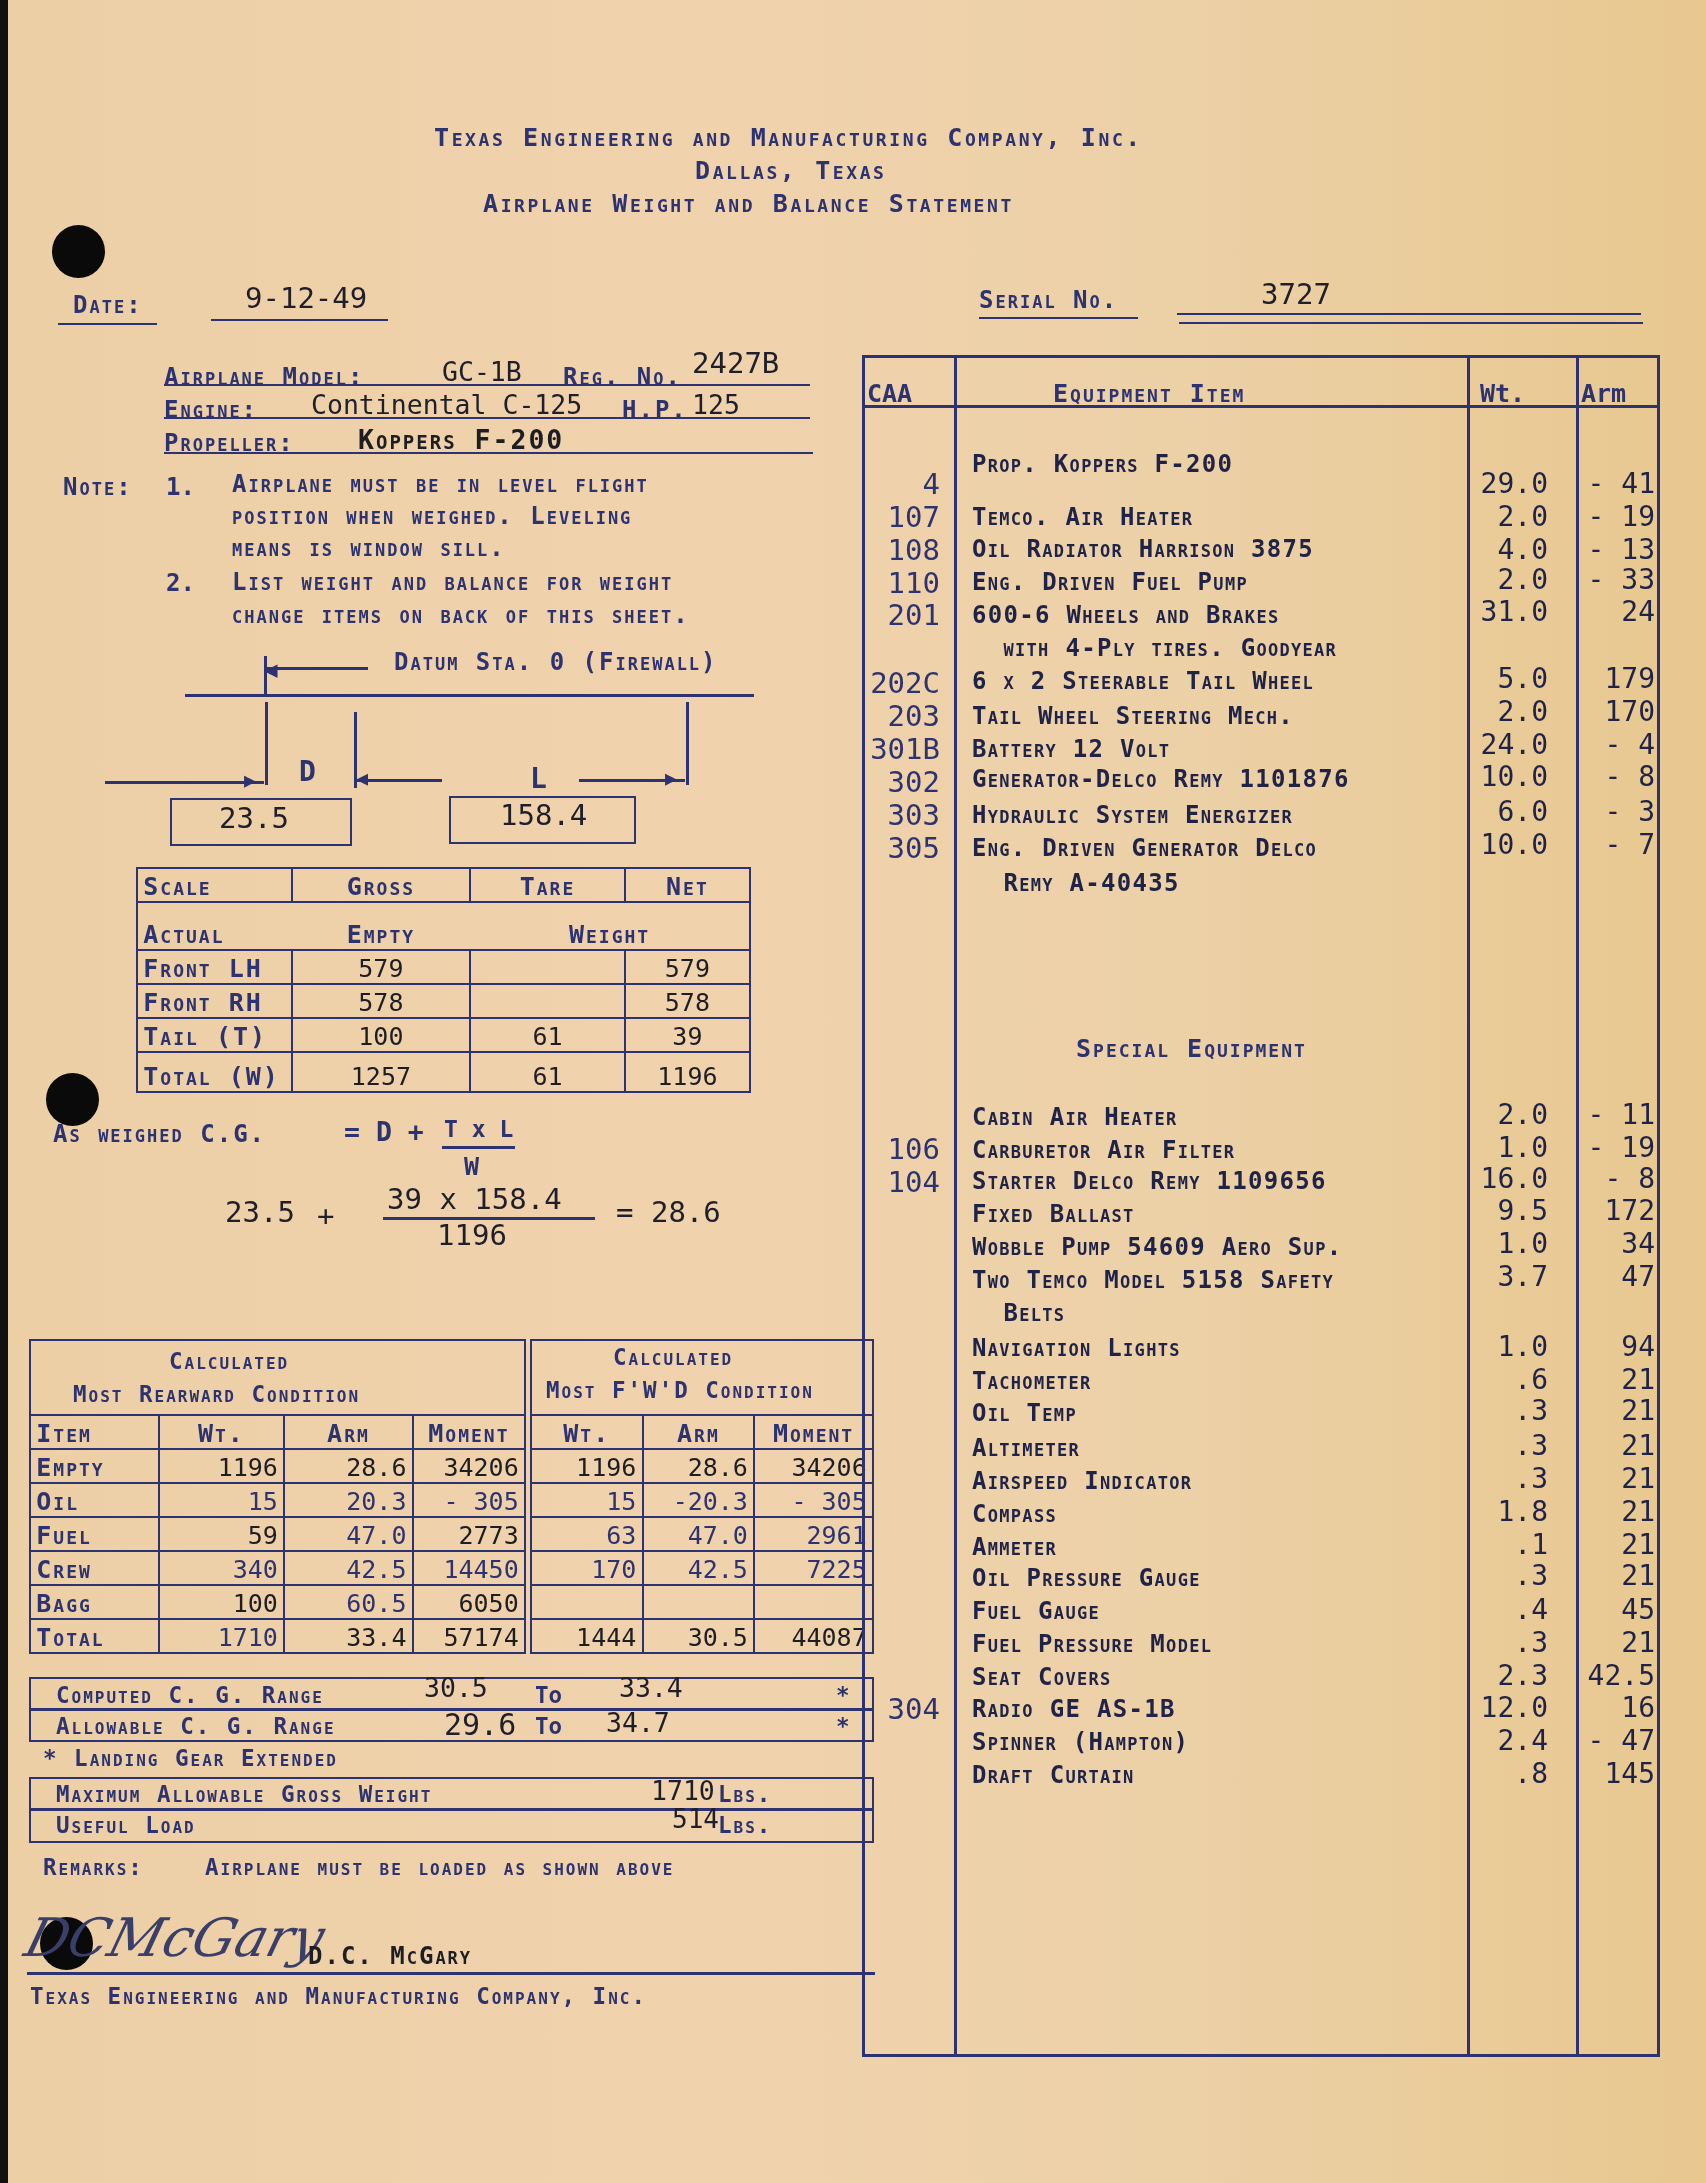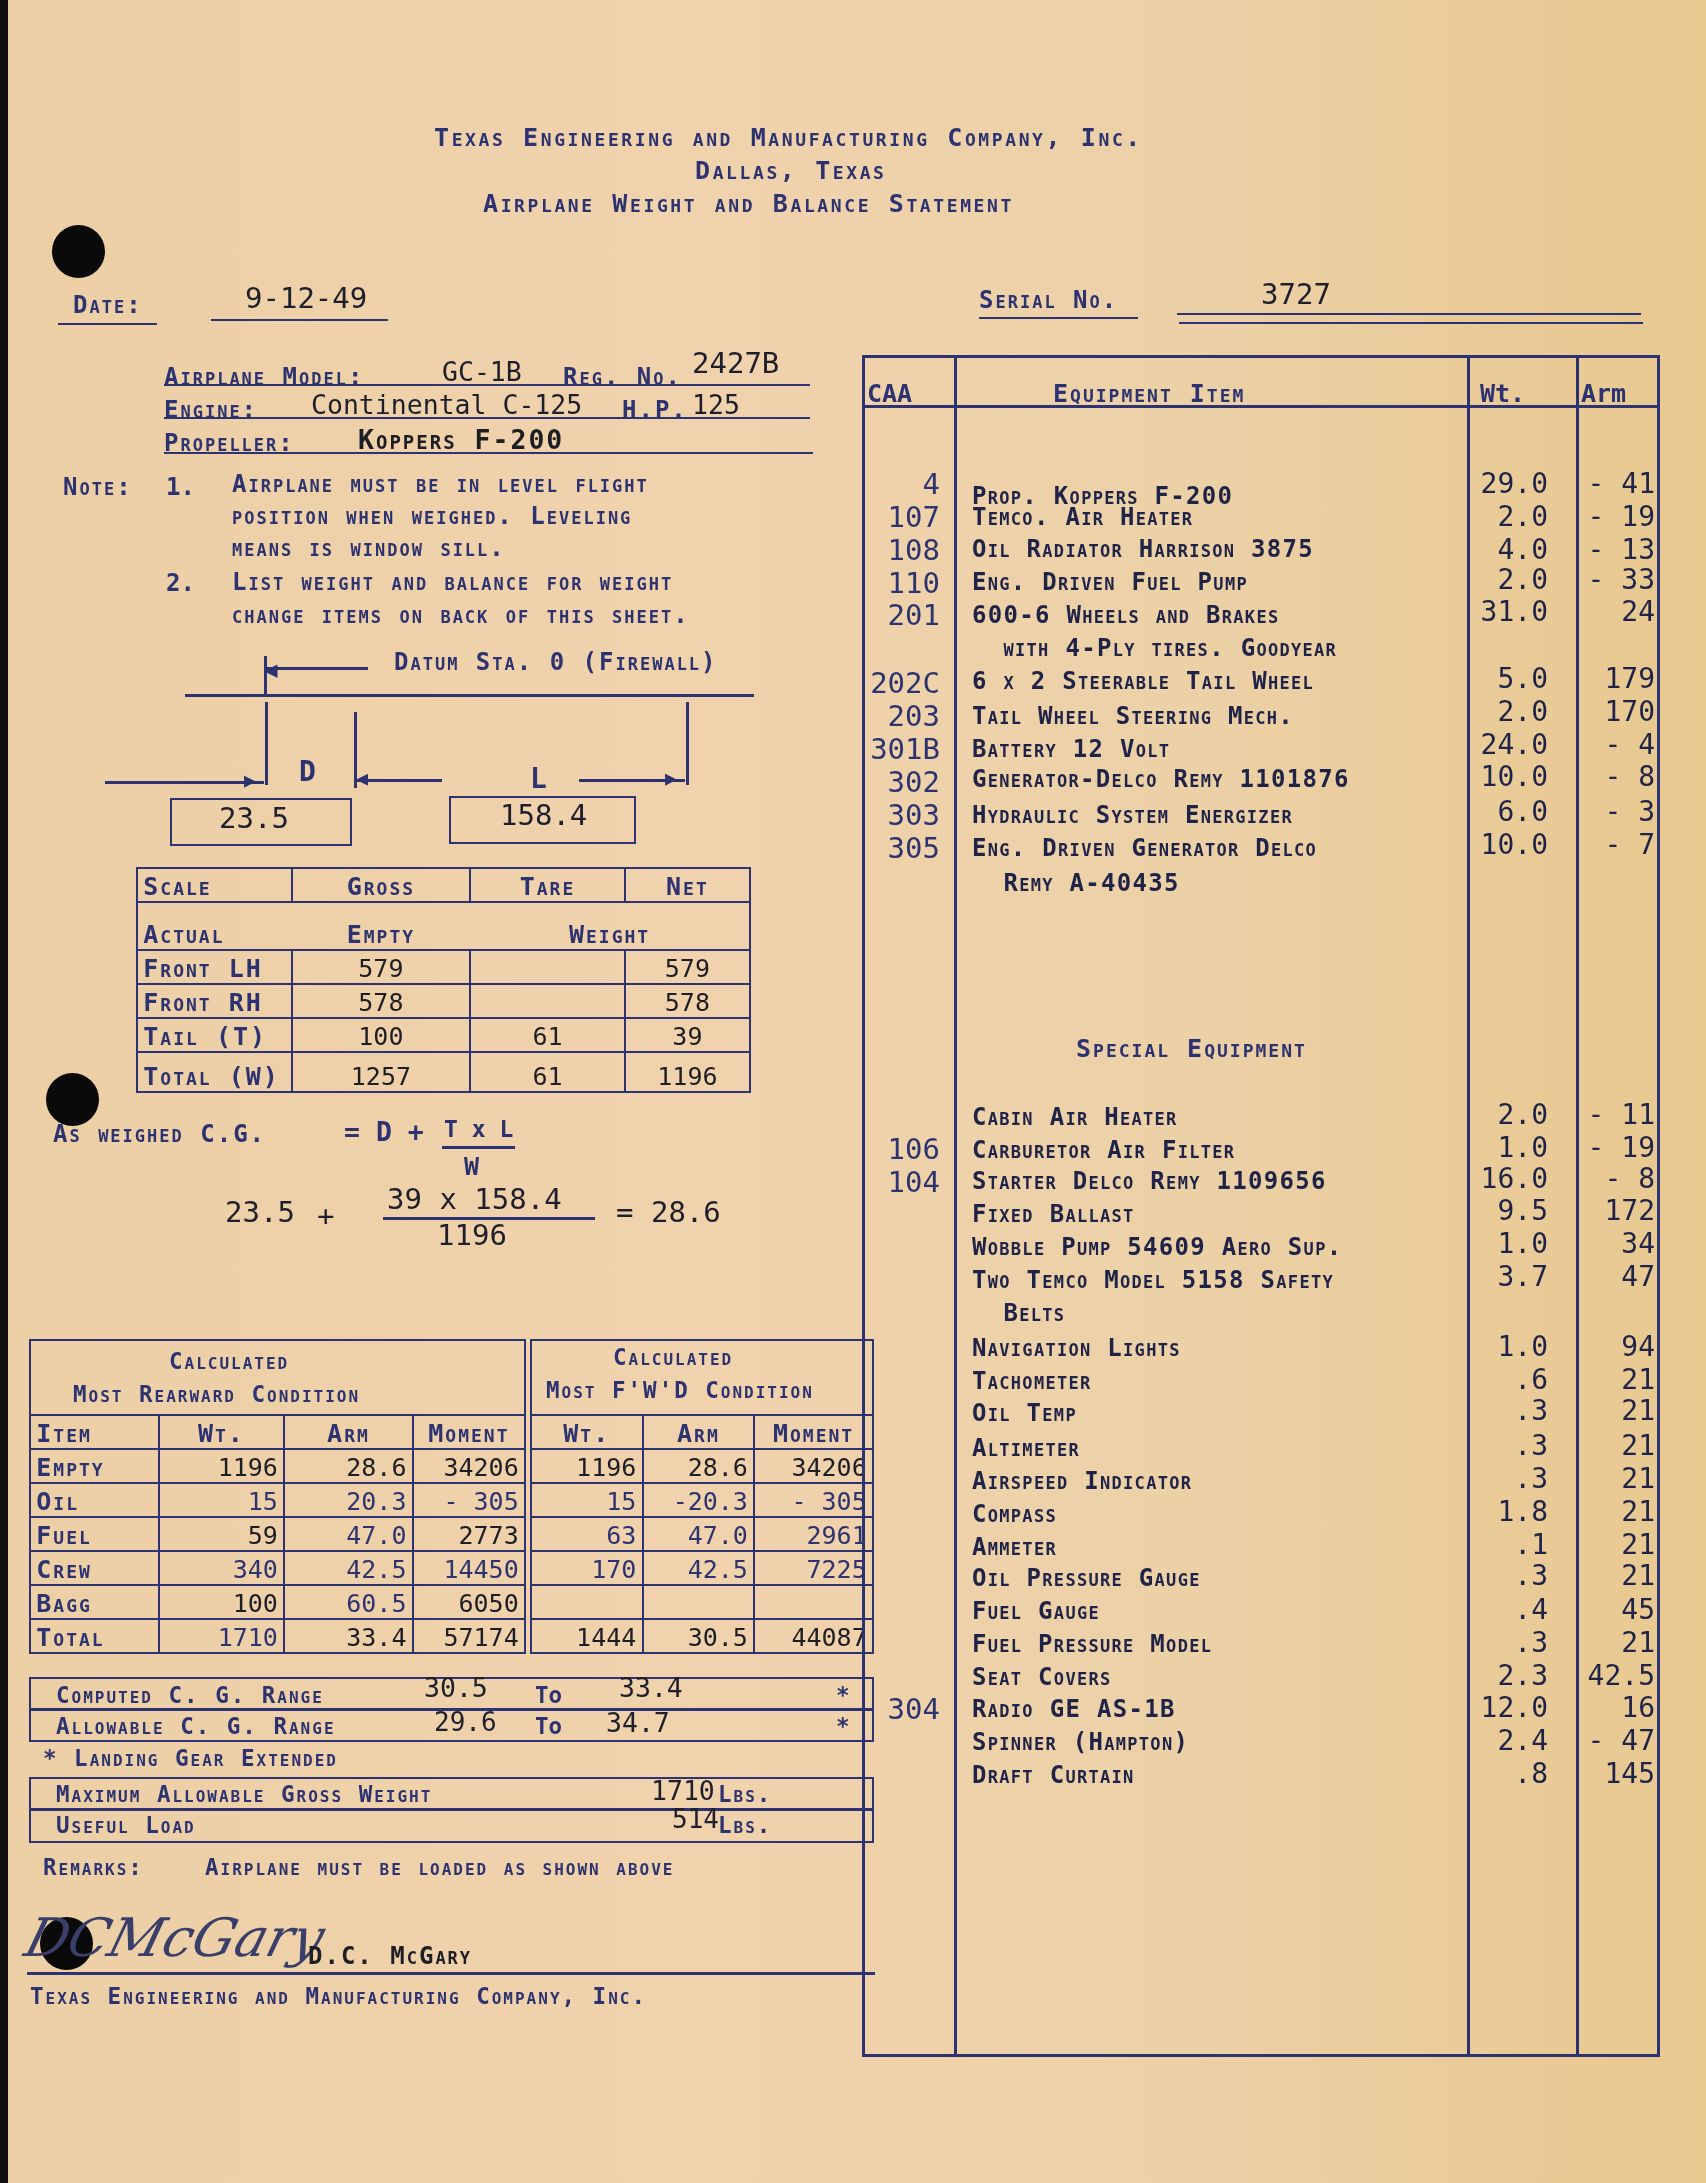--- a/index.html
+++ b/index.html
@@ -255,21 +255,21 @@
   </table>
 
 <div class="box" style="left:29px;top:1677px;width:845px;height:65px;"></div>
 <div class="hline" style="left:29px;top:1708px;width:845px;"></div>
 <div class="abs small sc" style="left:56px;top:1682px;">Computed C. G. Range</div>
 <div class="abs val" style="left:424px;top:1672px;font-size:26.5px;">30.5</div>
 <div class="abs small" style="left:535px;top:1682px;">To</div>
 <div class="abs val" style="left:619px;top:1672px;font-size:26.5px;">33.4</div>
 <div class="abs small" style="left:836px;top:1682px;">*</div>
 <div class="abs small sc" style="left:56px;top:1713px;">Allowable C. G. Range</div>
-<div class="abs val blue" style="left:434px;top:1707px;font-size:26px;">29.6</div>
+<div class="abs val blue" style="left:444px;top:1707px;font-size:30px;">29.6</div>
 <div class="abs small" style="left:535px;top:1713px;">To</div>
 <div class="abs val blue" style="left:606px;top:1707px;font-size:26.5px;">34.7</div>
 <div class="abs small" style="left:836px;top:1713px;">*</div>
 <div class="abs small sc" style="left:43px;top:1745px;">* Landing Gear Extended</div>
 
 <div class="box" style="left:29px;top:1777px;width:845px;height:66px;"></div>
 <div class="hline" style="left:29px;top:1808px;width:845px;"></div>
 <div class="abs small sc" style="left:56px;top:1781px;">Maximum Allowable Gross Weight</div>
 <div class="abs val" style="left:651px;top:1775px;font-size:26.5px;">1710</div>
 <div class="abs small sc" style="left:718px;top:1781px;">Lbs.</div>
@@ -295,21 +295,21 @@
 <div class="hline" style="left:862px;top:2054px;width:797px;"></div>
 
 <div class="abs lbl" style="left:867px;top:379px;font-size:25px;">CAA</div>
 <div class="abs lbl sc" style="left:1053px;top:379px;font-size:25px;">Equipment Item</div>
 <div class="abs lbl" style="left:1480px;top:379px;font-size:25px;">Wt.</div>
 <div class="abs lbl" style="left:1581px;top:379px;font-size:25px;">Arm</div>
 
 <div class="eqlist">
   <div>
       <div class="abs row caa" style="top:467px;">4</div>
-      <div class="abs row item sc" style="top:482px;">Prop. Koppers  F-200</div>
+      <div class="abs row item sc" style="top:450px;">Prop. Koppers  F-200</div>
       <div class="abs row wt" style="top:467px;">29.0</div>
       <div class="abs row arm" style="top:467px;">- 41</div>
     </div>
   <div>
       <div class="abs row caa" style="top:500px;">107</div>
       <div class="abs row item sc" style="top:503px;">Temco. Air Heater</div>
       <div class="abs row wt" style="top:500px;">2.0</div>
       <div class="abs row arm" style="top:500px;">- 19</div>
     </div>
   <div>

